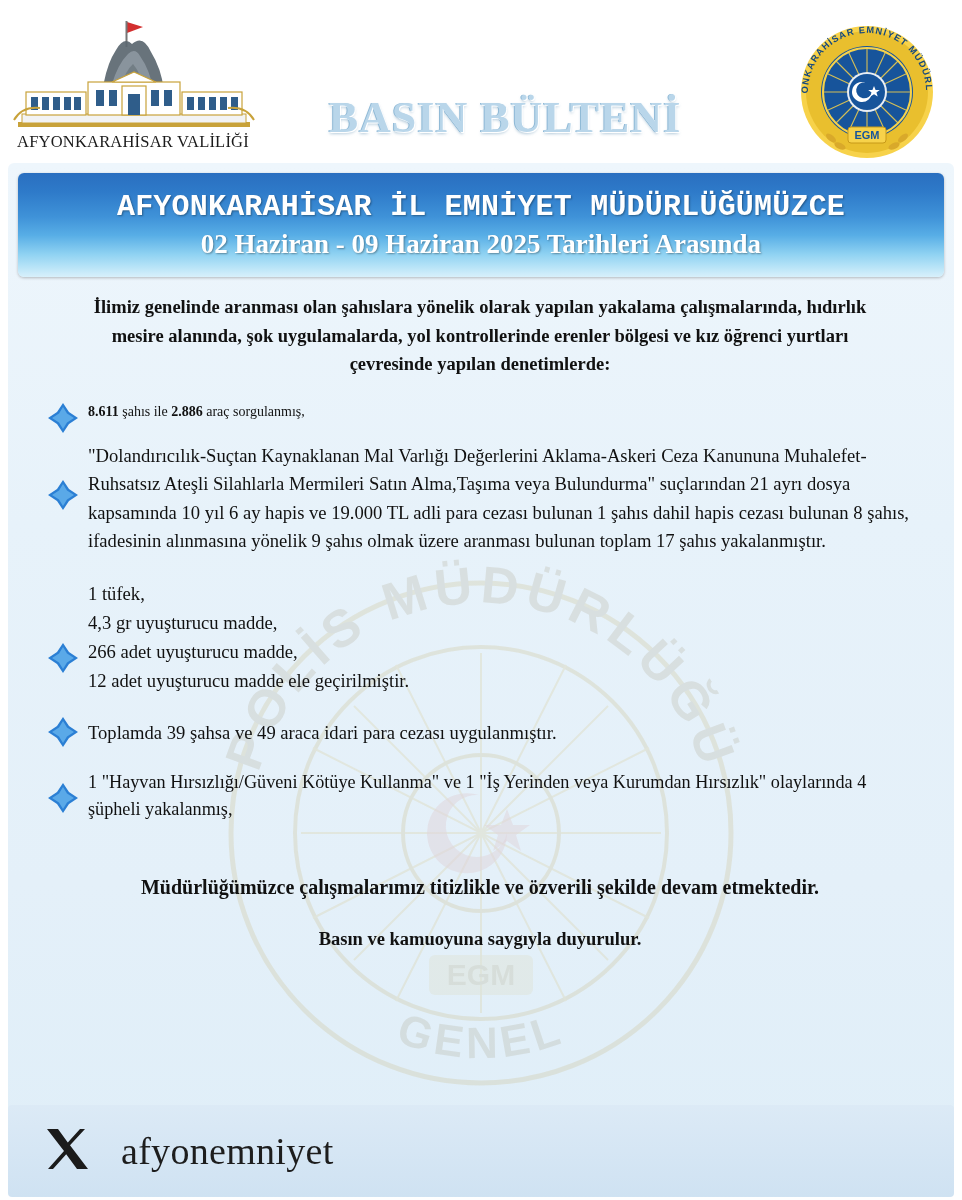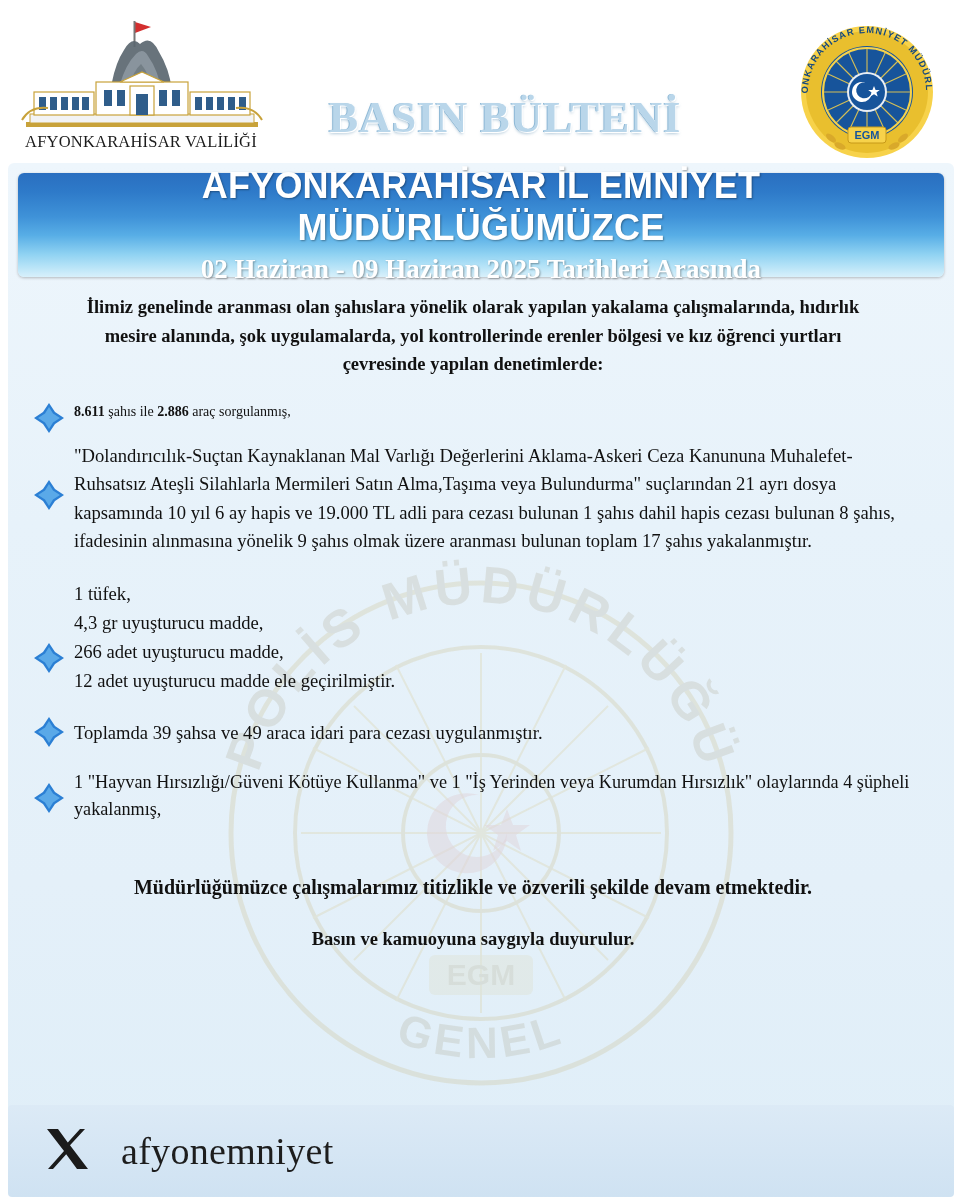--- a/index.html
+++ b/index.html
@@ -16,21 +16,21 @@
   }
 
   
   .header {
     position: relative;
     height: 165px;
     width: 962px;
   }
   .valilik-logo {
     position: absolute;
-    left: 12px;
+    left: 4px;
     top: 18px;
     width: 258px;
     height: 148px;
     text-align: center;
   }
   .valilik-logo .castle-wrap {
     position: relative;
     height: 120px;
   }
   .valilik-logo .vlabel {
@@ -108,38 +108,38 @@
         #d8f0fb 100%);
     box-shadow: 0 1px 3px rgba(0,0,0,.25);
     display: flex;
     flex-direction: column;
     align-items: center;
     justify-content: center;
     color: #ffffff;
     text-align: center;
   }
   .banner .l1 {
-    font-family: Liberation Sans, sans-serif;
-    font-weight: bold;
-    font-size: 36px;
+    font-family: Liberation Mono, monospace;
+    font-weight: bold;
+    font-size: 30px;
     letter-spacing: .2px;
     text-shadow: 1px 1px 2px rgba(0,0,0,.35);
   }
   .banner .l2 {
     font-family: "Liberation Serif", serif;
     font-weight: bold;
     font-size: 27px;
     margin-top: 5px;
     text-shadow: 1px 1px 2px rgba(0,0,0,.35);
   }
 
   
   .content {
     position: relative;
-    padding: 16px 40px 0 24px;
+    padding: 16px 40px 0 38px;
     color: #111;
   }
   .intro {
     font-family: "Liberation Serif", serif;
     font-weight: bold;
     font-size: 18.5px;
     line-height: 1.55;
     text-align: center;
     padding: 0 38px;
   }

